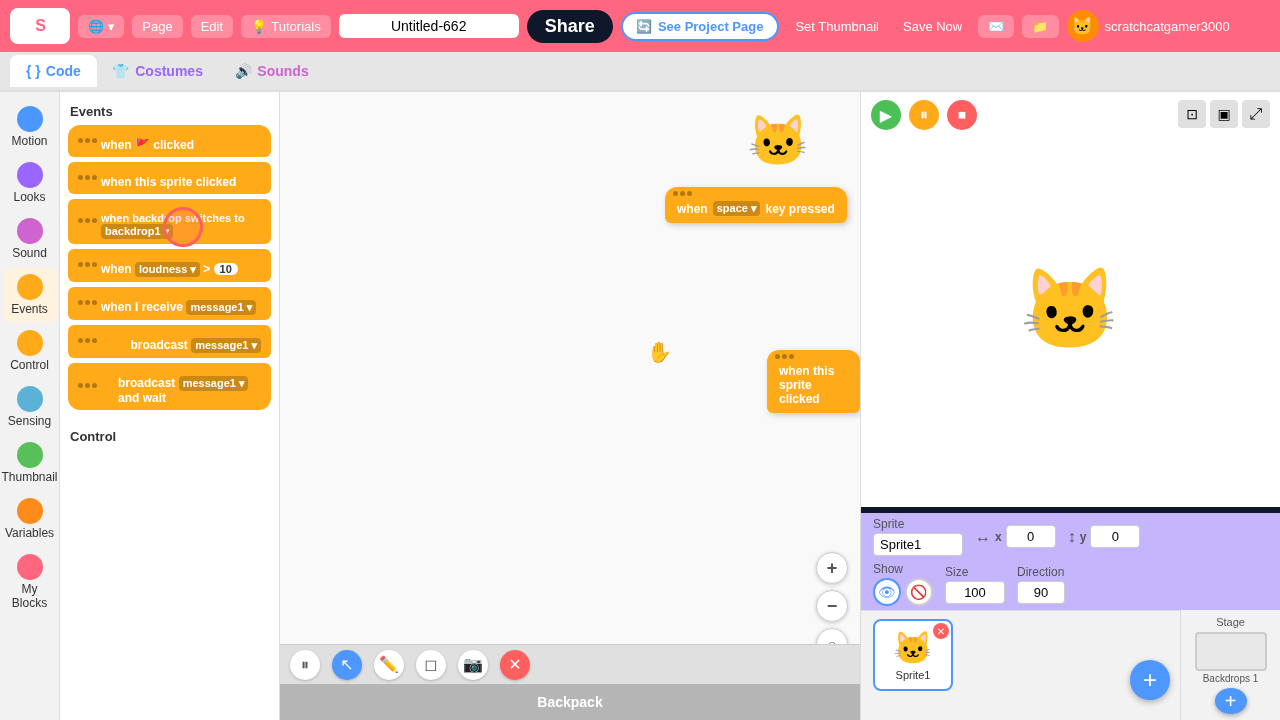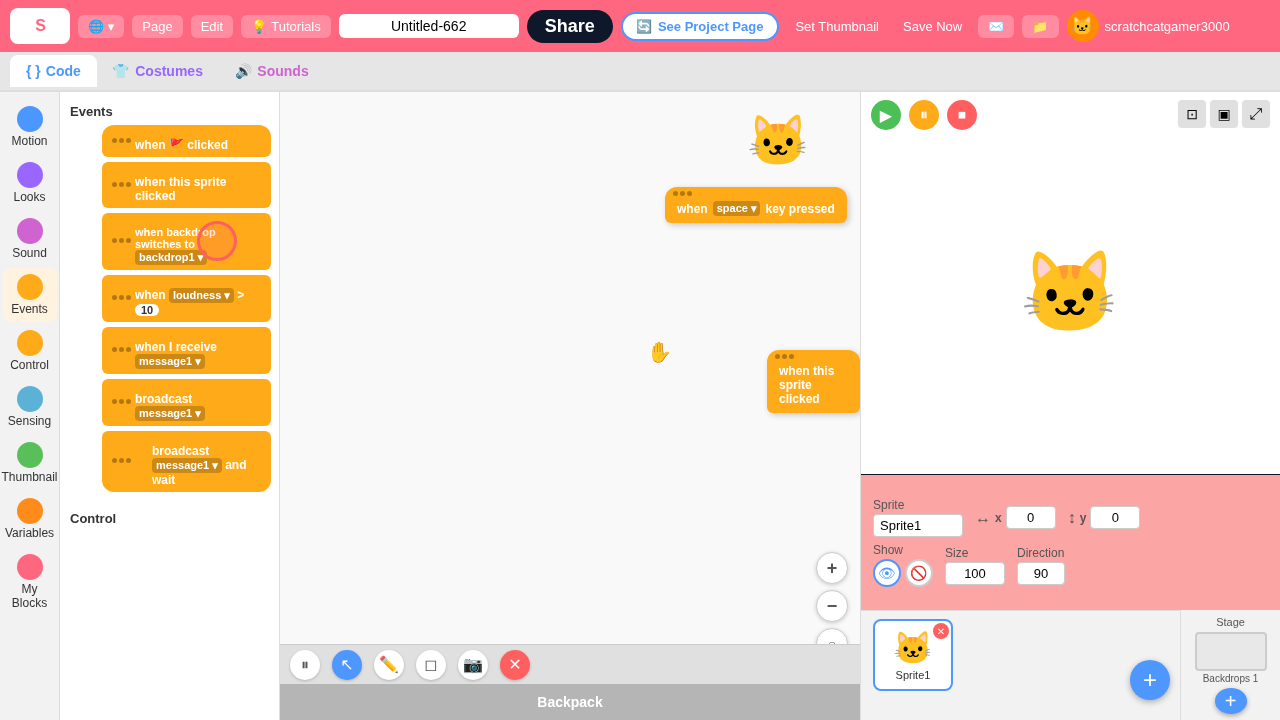--- a/index.html
+++ b/index.html
@@ -87,21 +87,20 @@
       border-right: 1px solid #ddd;
     }
     .panel-section-title {
       font-weight: bold; font-size: 13px; color: #333; padding: 4px 0 6px 2px;
     }
     .block-item {
       border-radius: 6px; padding: 5px 10px; margin-bottom: 5px;
       font-size: 12px; color: white; font-weight: bold; cursor: pointer;
       display: flex; align-items: center; gap: 4px; position: relative;
       user-select: none;
-      margin-left: 34px;
     }
     .block-yellow { background: #ffab19; }
     .select-pill {
       background: rgba(0,0,0,0.2); border-radius: 4px; padding: 1px 4px;
       font-size: 11px; display: inline-flex; align-items: center; gap: 2px;
     }
     .num-pill {
       background: white; color: #333; border-radius: 10px; padding: 0 6px;
       font-size: 11px; font-weight: bold;
     }
@@ -176,21 +175,21 @@
     .stage-view-btn {
       width: 28px; height: 28px; background: #e0e0e0; border: none; border-radius: 4px;
       cursor: pointer; display: flex; align-items: center; justify-content: center; font-size: 14px;
     }
     .stage-view-btn.fullscreen { font-size: 16px; }
 
     #scratch-cat-stage { font-size: 80px; margin-top: 20px; }
 
     
     #sprite-info {
-      background: #fca5a5; padding: 23px 12px; border-top: 1px solid #0f172a;
+      background: #c4b5fd; padding: 4px 12px; border-top: 6px solid #0f172a;
     }
     #sprite-info-row1 {
       display: flex; align-items: center; gap: 12px; margin-bottom: 6px;
     }
     .sprite-label { font-size: 12px; color: #555; margin-bottom: 2px; }
     .sprite-input {
       border: 1px solid #ccc; border-radius: 4px; padding: 3px 6px; font-size: 13px; width: 90px;
     }
     #sprite-info-row2 {
       display: flex; align-items: center; gap: 12px;

